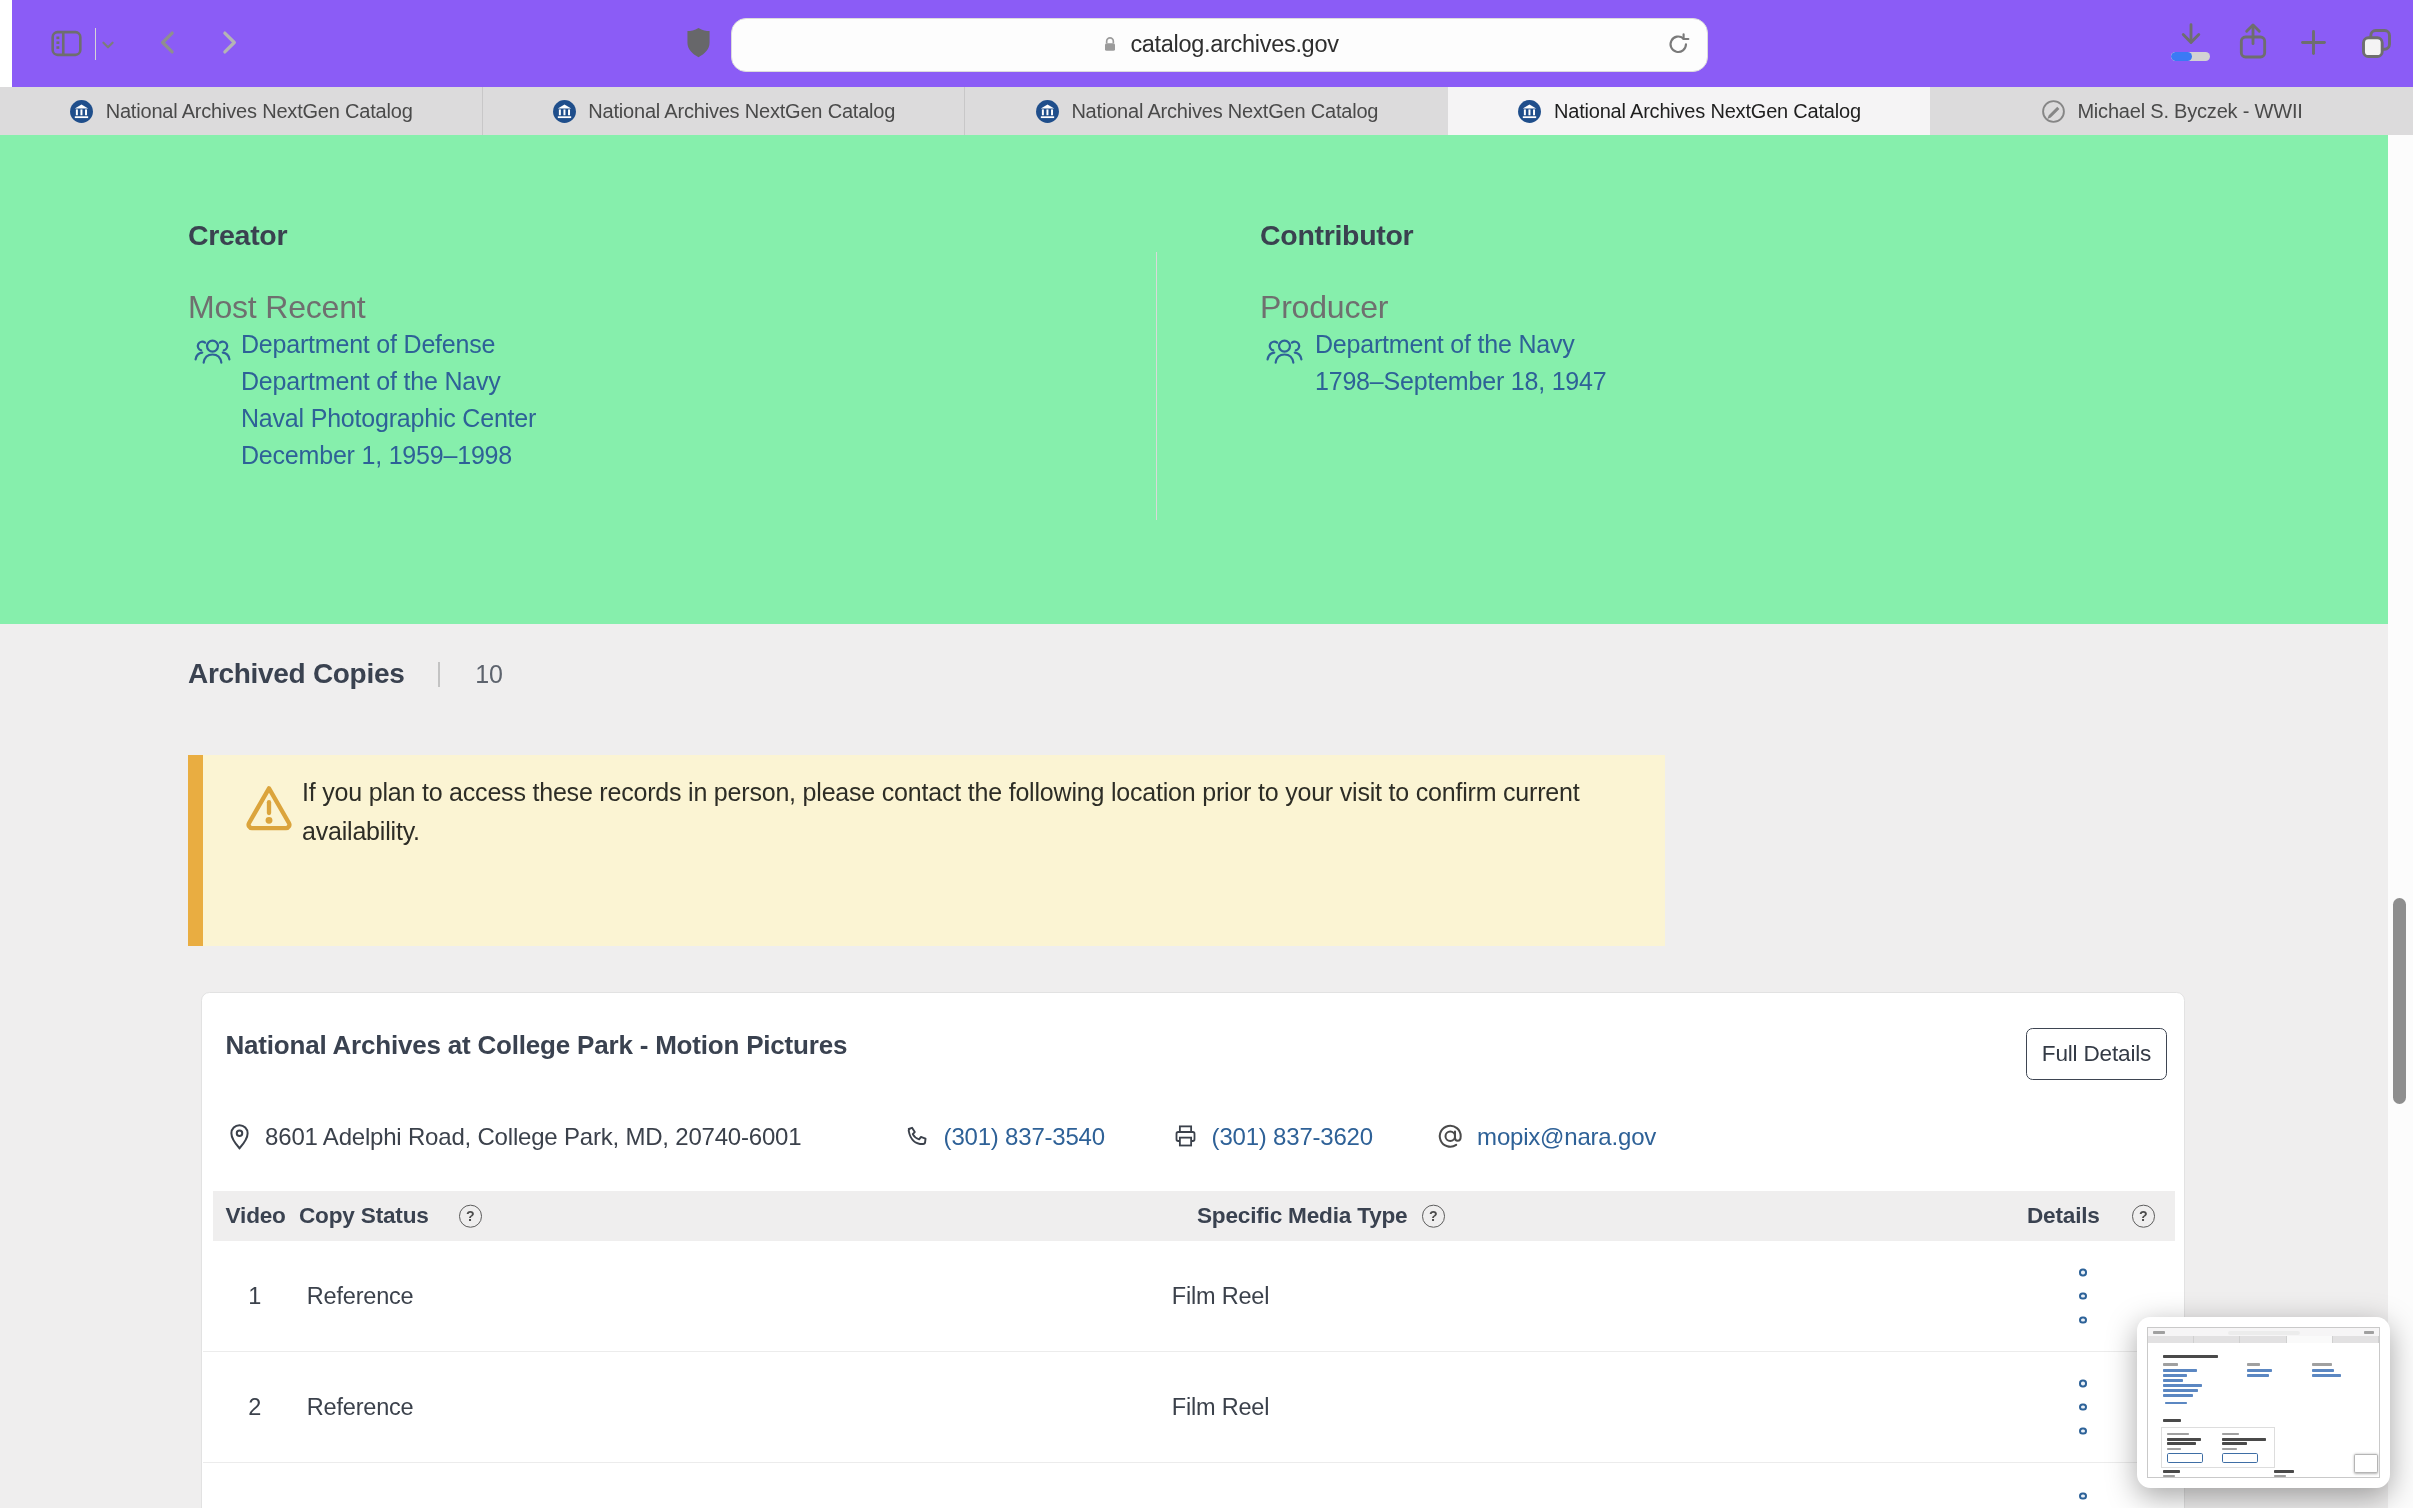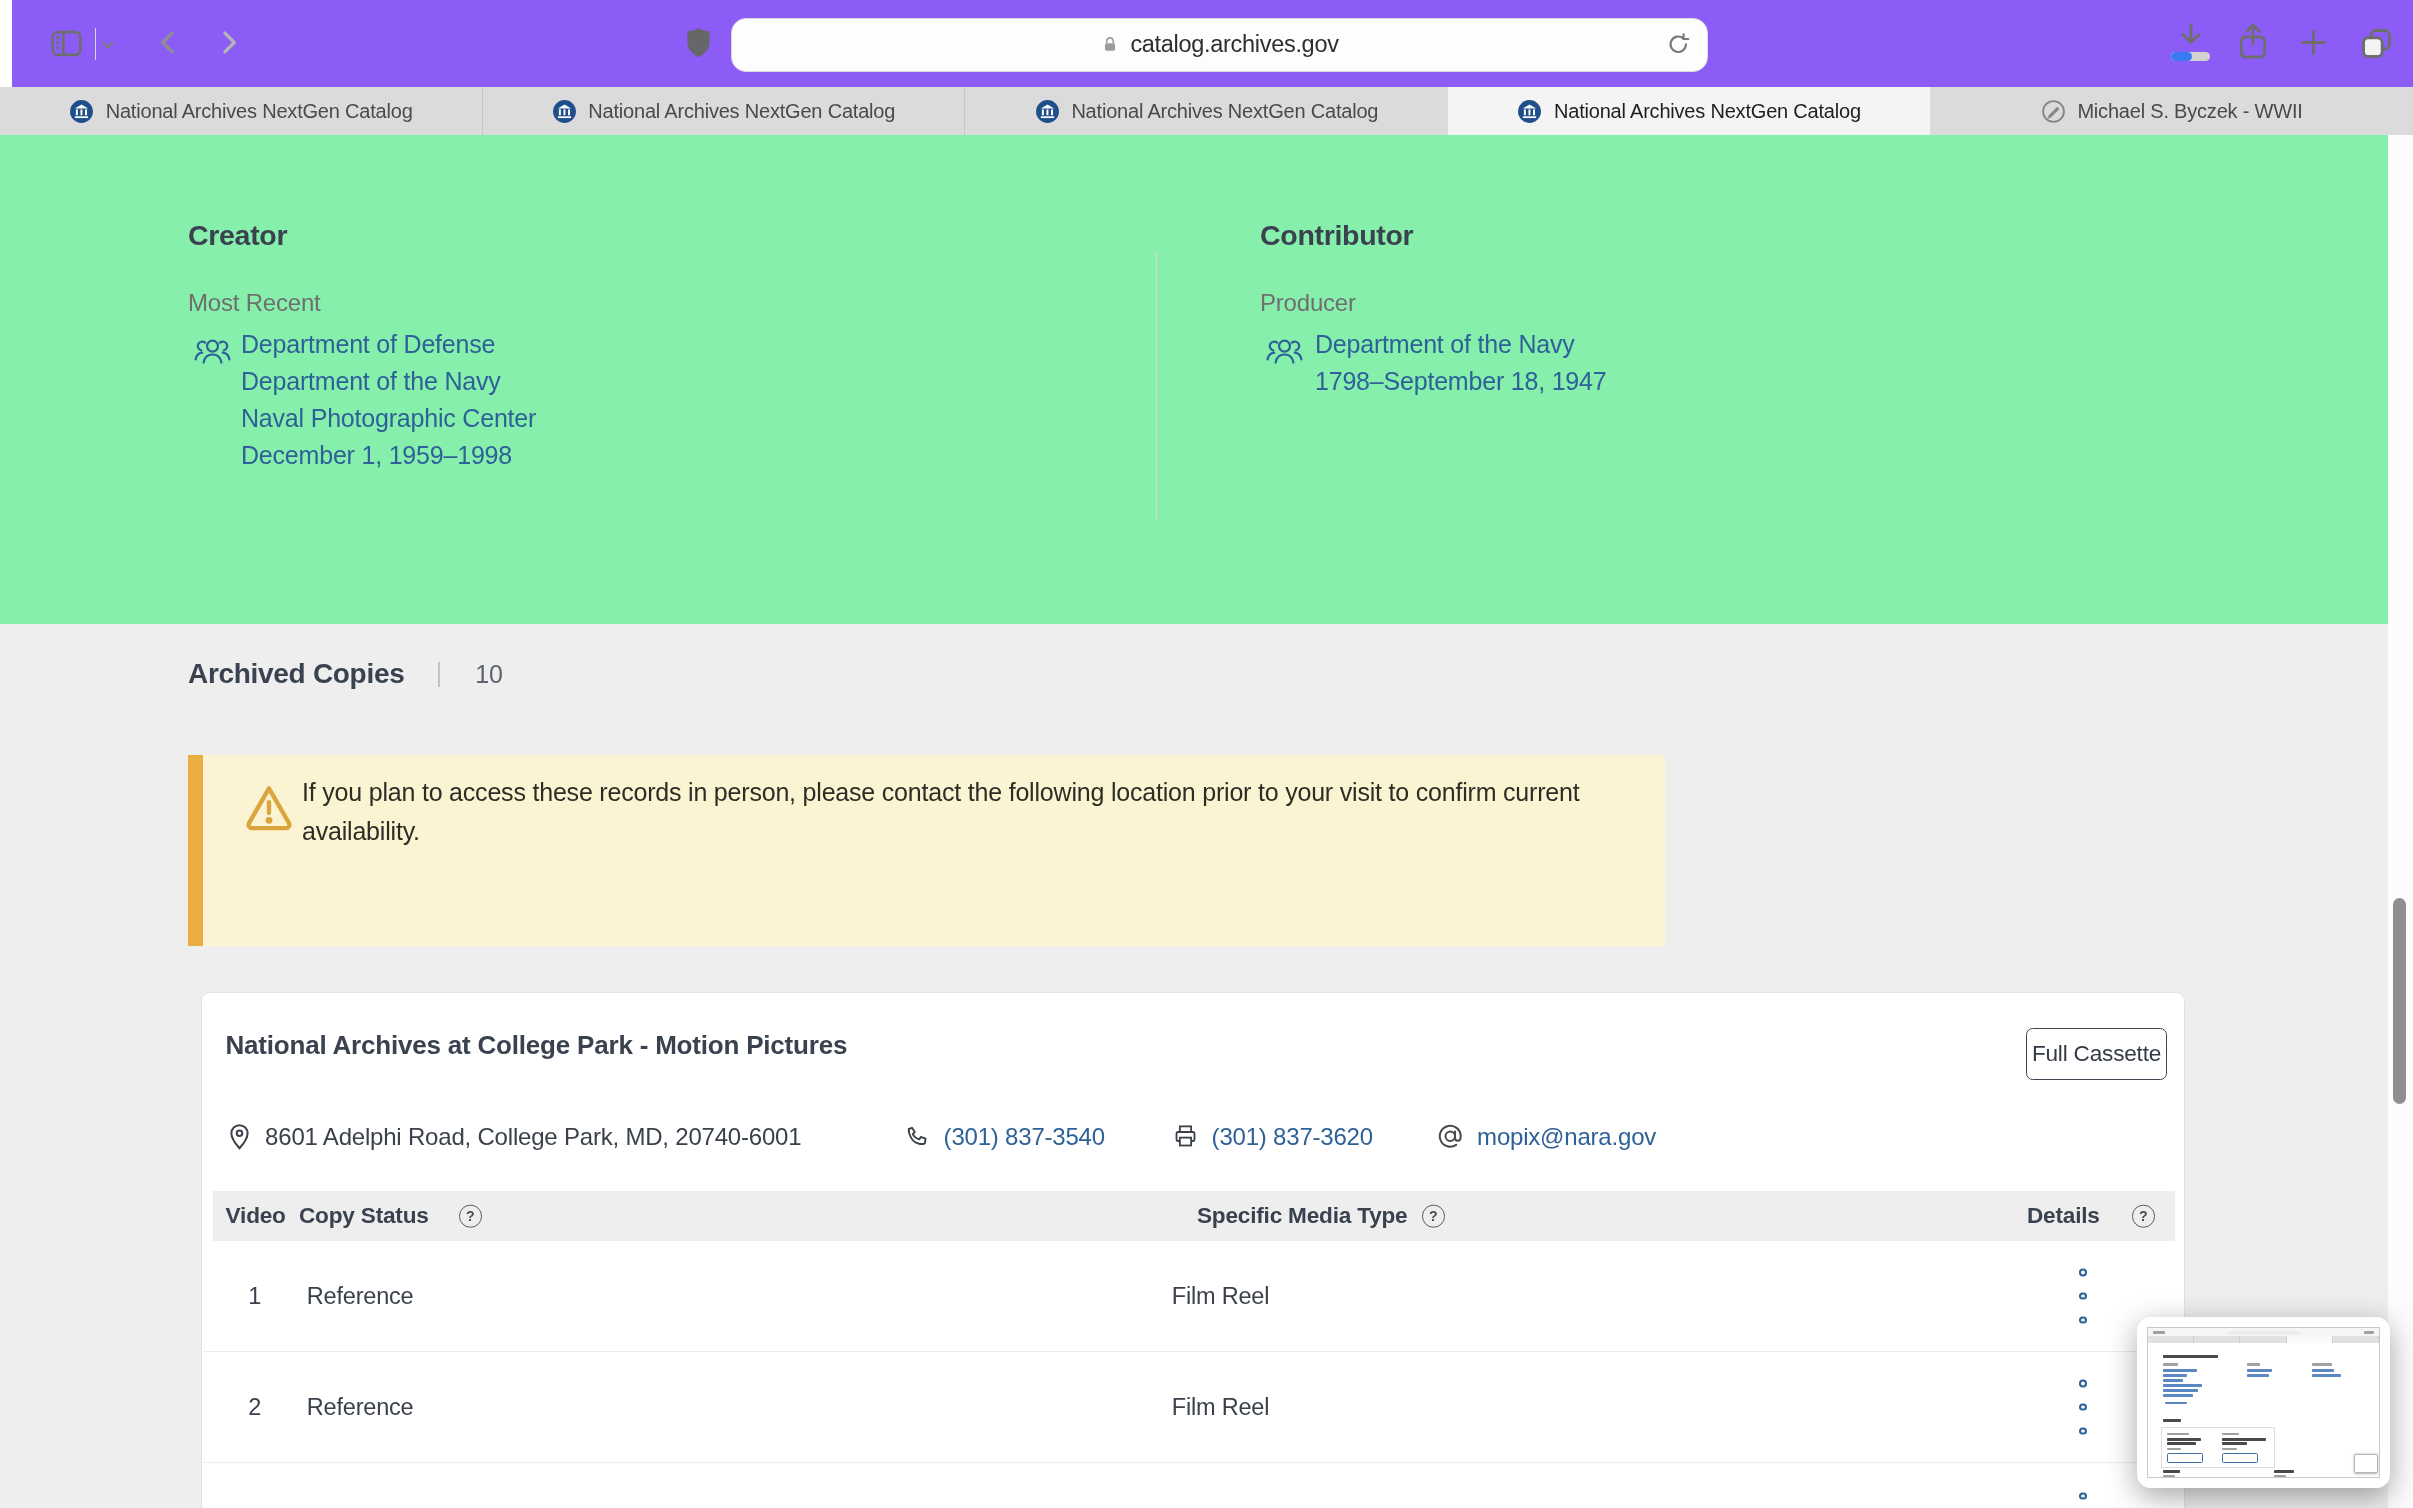--- a/index.html
+++ b/index.html
@@ -23,21 +23,21 @@
   .tab.sep{border-right:0.8px solid #c8c7c8;}
   .tab.active{background:#f5f4f5;}
   .tab .lbl{font-size:20px;color:#4a4a4a;letter-spacing:-0.2px;white-space:nowrap;}
   .tab.active .lbl{color:#1f1f1f;}
 
   
   .page{position:absolute;left:0;top:135px;width:2413px;height:1374px;background:#86efac;}
   .gray-sec{position:absolute;left:0;top:489px;width:2413px;height:885px;background:#efeeee;}
 
   .col-h{position:absolute;font-size:28.5px;font-weight:bold;color:#3a4250;letter-spacing:-0.3px;}
-  .col-sub{position:absolute;font-size:24px;color:#6f6f6f;letter-spacing:-0.2px;}
+  .col-sub{position:absolute;font-size:32px;color:#6f6f6f;letter-spacing:-0.2px;}
   .people{position:absolute;}
   .linkblock{position:absolute;font-size:25px;line-height:37px;color:#2e6197;letter-spacing:-0.2px;}
   .linkblock div{cursor:pointer;}
   .vdiv{position:absolute;left:1156px;top:117px;width:0.8px;height:268px;background:#d9d9d9;}
 
   
   .arch-row{position:absolute;left:188px;top:34px;display:flex;align-items:center;}
   .arch-h{font-size:28px;font-weight:bold;color:#3a4250;letter-spacing:-0.3px;}
   .arch-bar{width:1.7px;height:25px;background:#c3c3c3;margin:0 35px 0 34px;}
   .arch-count{font-size:25px;color:#5d636d;}
@@ -292,21 +292,21 @@
               <circle cx="12" cy="17.4" r="0.6" fill="#dba43c"></circle>
           </svg>
         </span>
         <div class="warn-text">
           <p>If you plan to access these records in person, please contact the following location prior to your visit to confirm current availability.</p>
         </div>
       </div>
 
       <div class="card">
         <div class="card-title">National Archives at College Park - Motion Pictures</div>
-        <div class="full-btn">Full Cassette</div>
+        <div class="full-btn">Full Details</div>
 
         <div class="contact" style="left:23.5px;">
           <svg width="27" height="30" viewBox="0 0 20 24" fill="none" stroke="#3b414b" stroke-width="1.6">
             <path d="M10 2.5a6.5 6.5 0 0 1 6.5 6.5c0 4.8-6.5 12-6.5 12S3.5 13.8 3.5 9A6.5 6.5 0 0 1 10 2.5Z"></path>
               <circle cx="10" cy="9" r="2.2"></circle>
           </svg>
           <span class="txt dark">8601 Adelphi Road, College Park, MD, 20740-6001</span>
         </div>
         <div class="contact" style="left:702px;">
           <svg width="27" height="27" viewBox="0 0 24 24" fill="none" stroke="#3b414b" stroke-width="1.7" stroke-linecap="round" stroke-linejoin="round">

